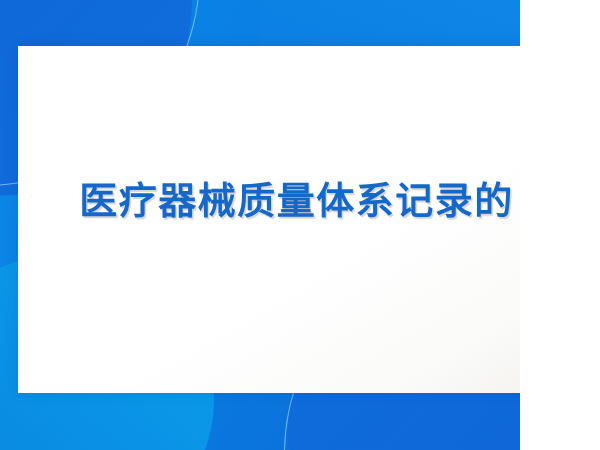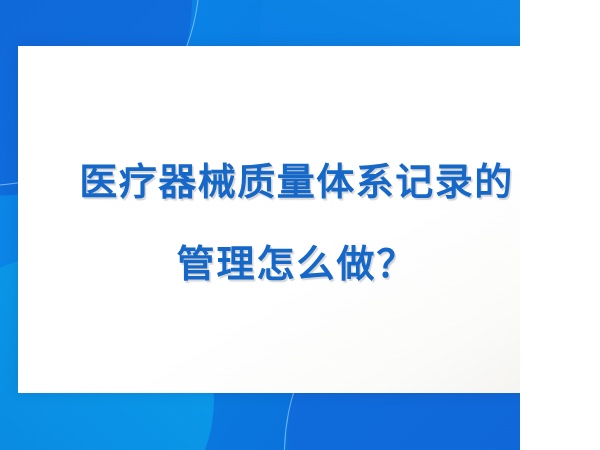--- a/index.html
+++ b/index.html
@@ -134,17 +134,16 @@
   <div class="deco deco-tr"></div>
 
   <div class="deco deco-bl"></div>
 
   <div class="deco deco-br"></div>
   <div class="arc-br"></div>
 
   <div class="card">
     <div class="headline">
       <span class="headline-line headline-line-1">医疗器械质量体系记录的</span>
-      <span class="headline-line headline-line-2">管理怎么做？</span>
     </div>
   </div>
 
 </div>
 
 </body></html>

